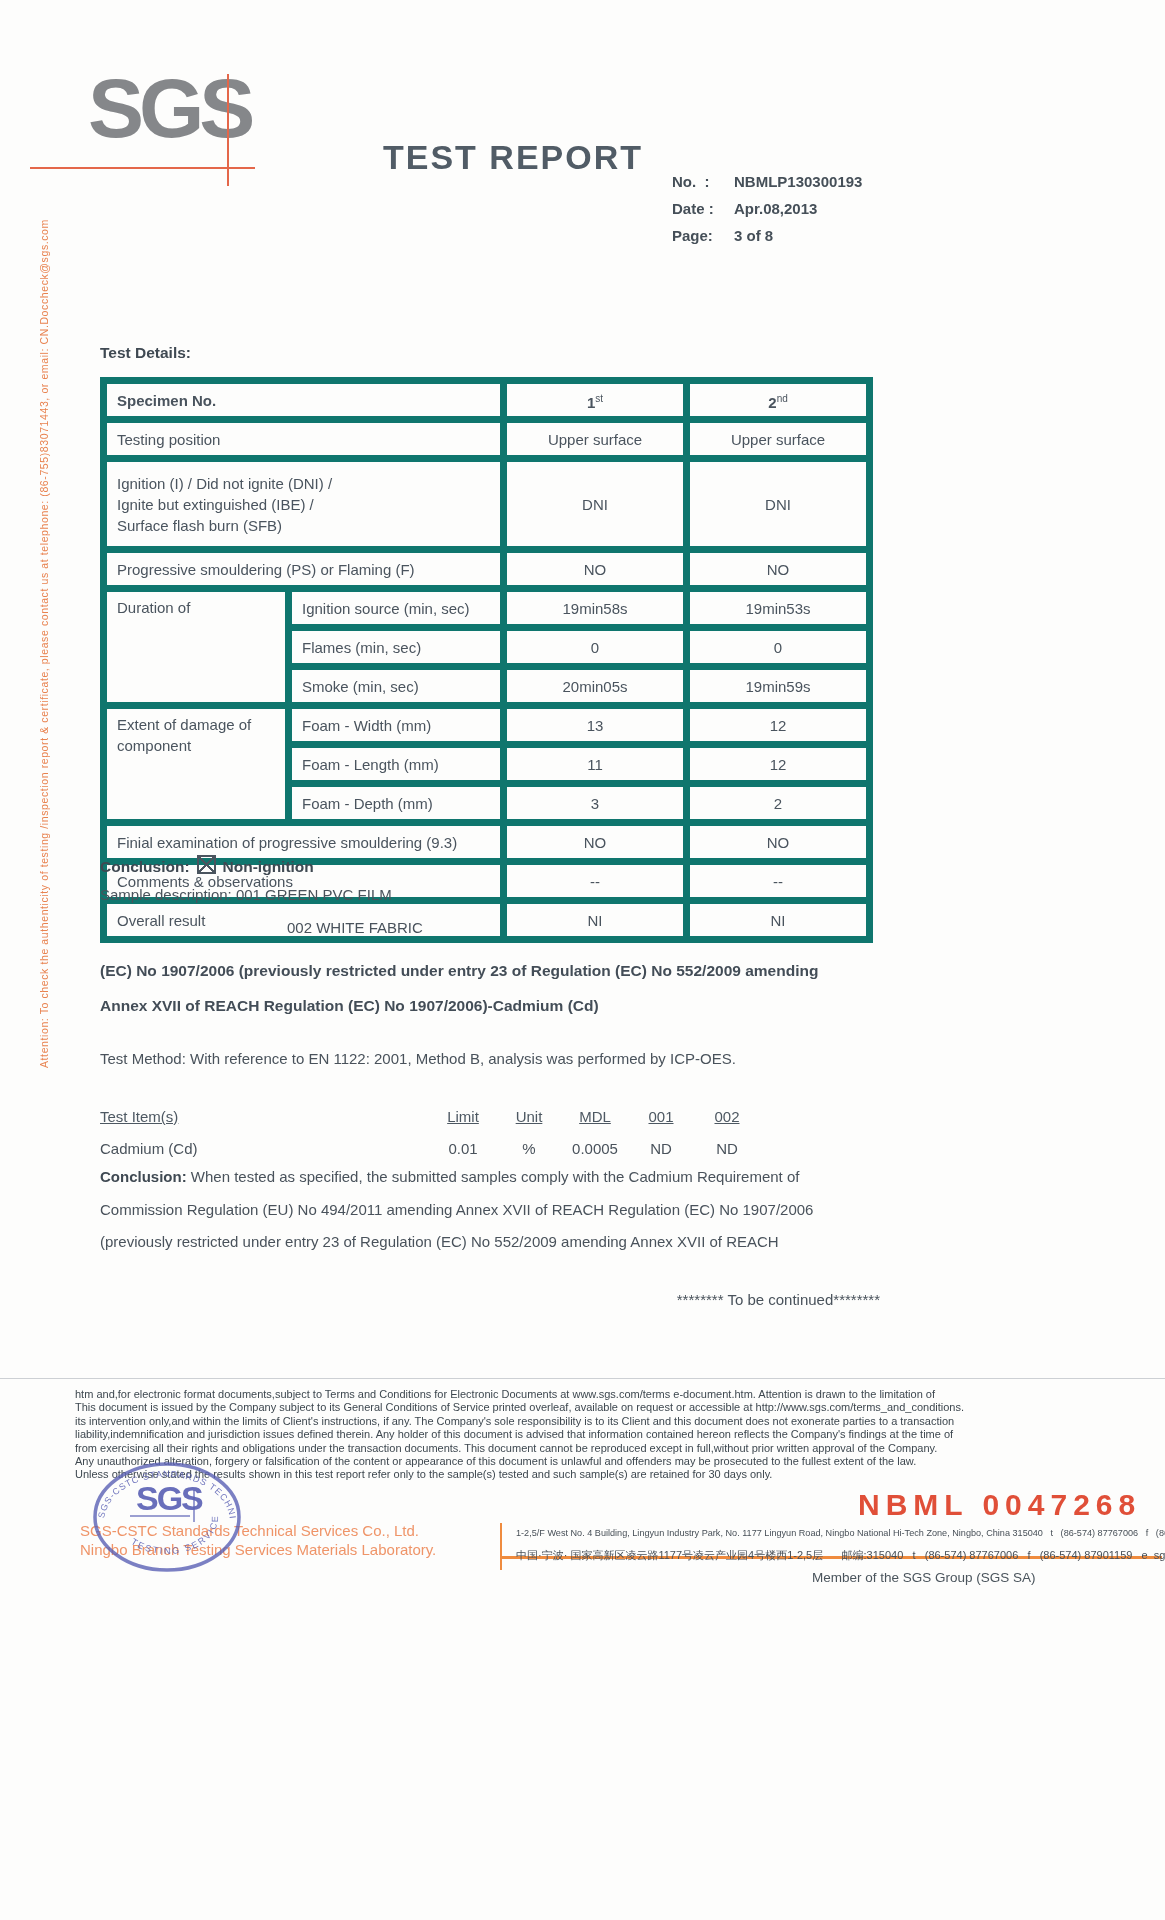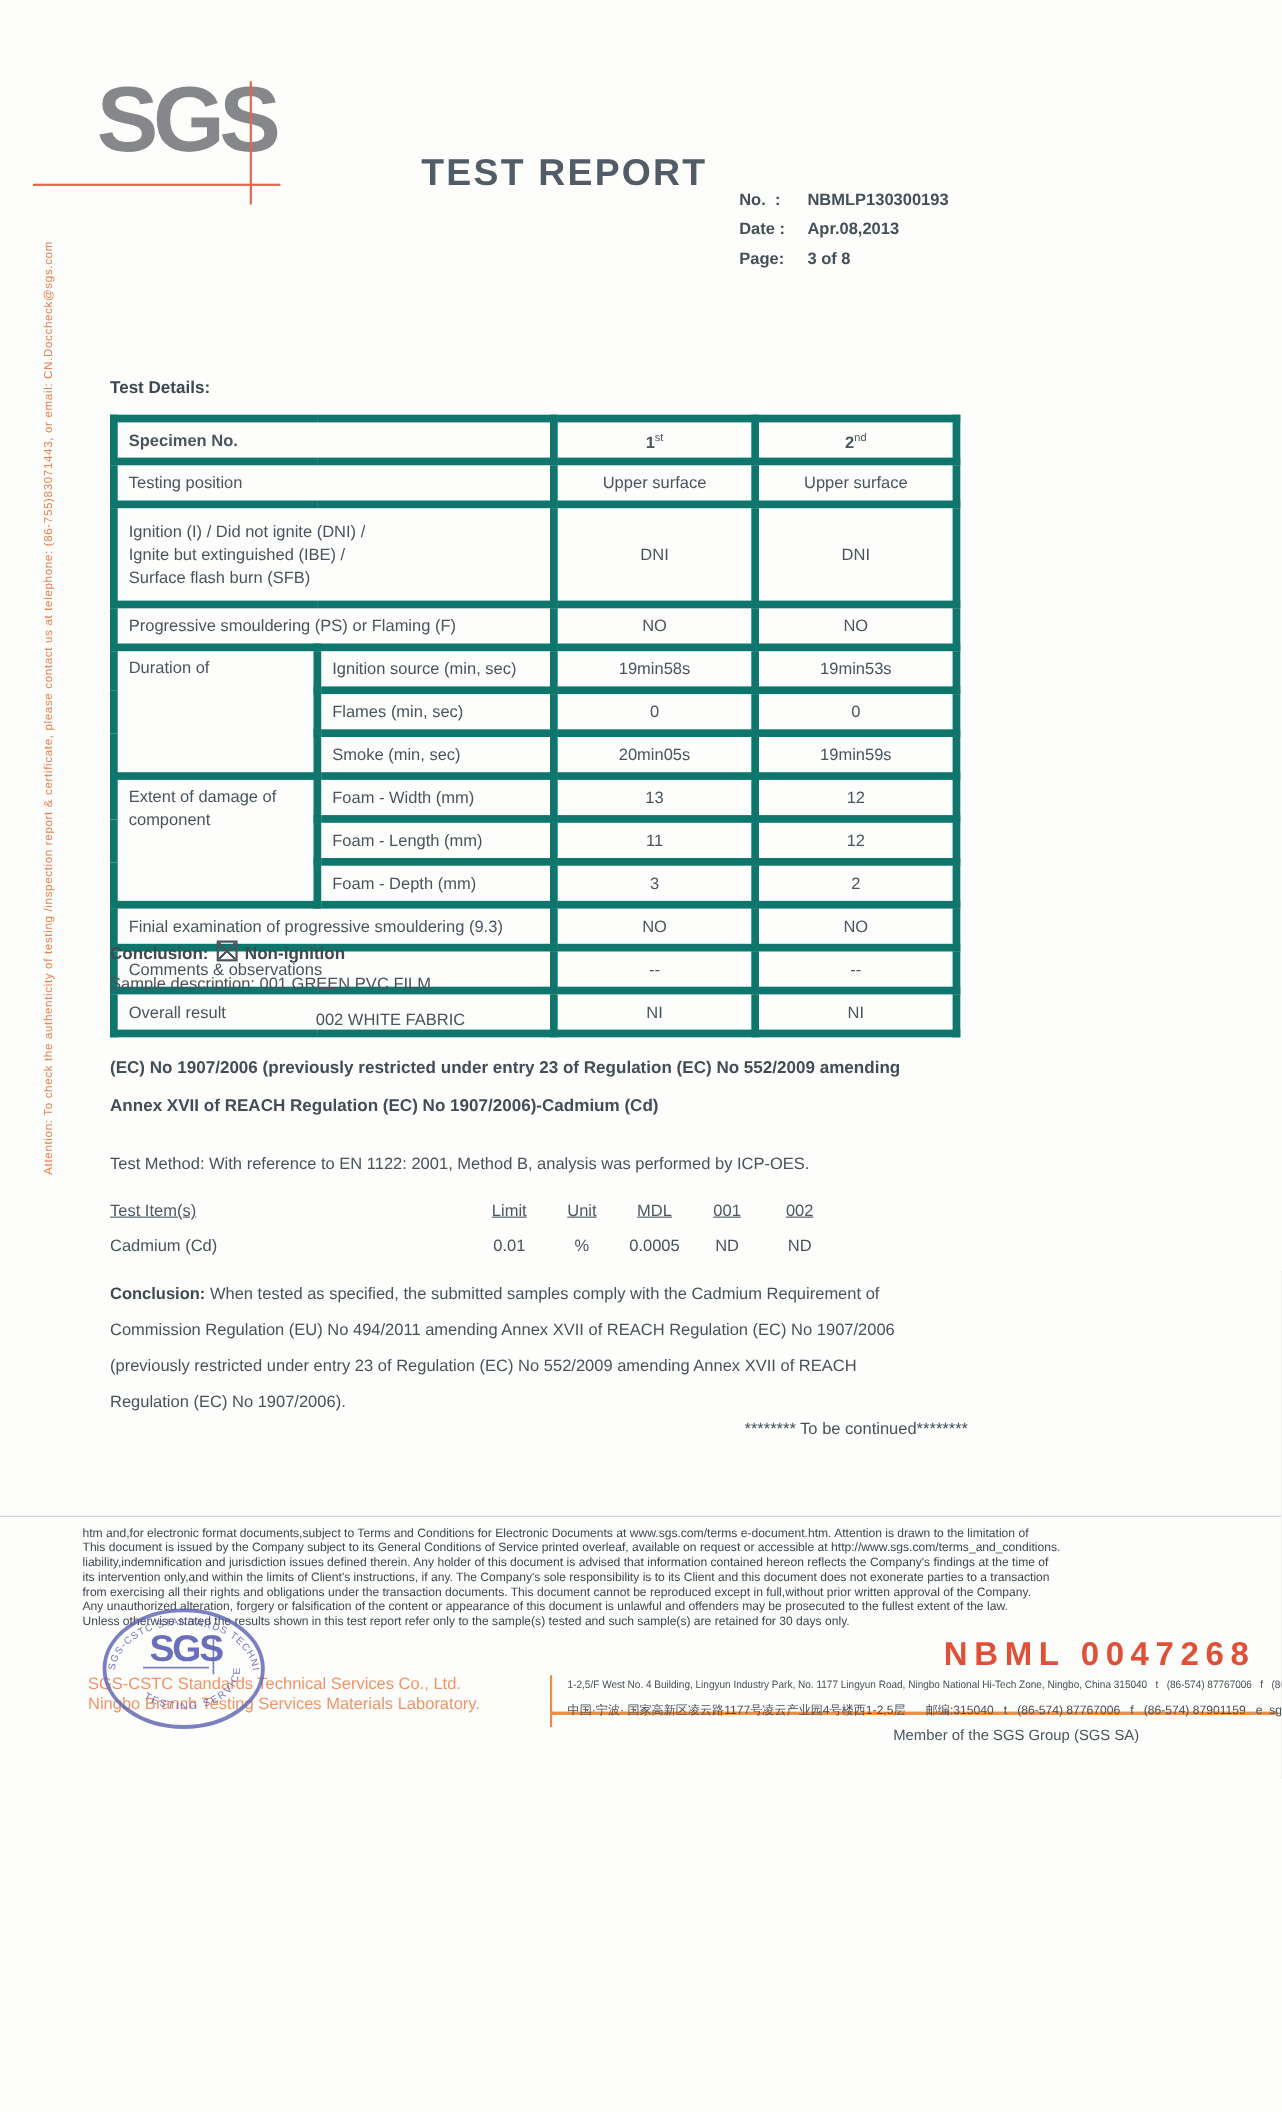--- a/index.html
+++ b/index.html
@@ -46,21 +46,21 @@
   .sample-1{position:absolute;left:100px;top:886px;font-size:15px;}
   .sample-2{position:absolute;left:287px;top:919px;font-size:15px;}
 
   .watermark{position:absolute;left:70px;top:925px;font-size:76px;letter-spacing:22px;
     color:rgba(120,120,120,.20);white-space:nowrap;z-index:0;}
 
   .testitem2{position:absolute;left:100px;top:953px;width:800px;font-size:15.5px;font-weight:bold;
     line-height:35px;color:#434d57;z-index:1;}
   .testmethod{position:absolute;left:100px;top:1050px;font-size:15px;z-index:1;}
 
-  .rt{position:absolute;left:100px;width:700px;display:flex;font-size:15px;z-index:1;}
+  .rt{position:absolute;left:100px;width:700px;display:flex;font-size:15px;z-index:1;margin-top:16px;}
   .rt-head{top:1092px;color:#4d5862;}
   .rt-head span{text-decoration:underline;}
   .rt-data{top:1124px;}
   .rt-item{width:330px;}
   .rt-col{width:66px;text-align:center;}
   .rt-col:first-of-type{margin-left:10px;}
 
   .conclusion2{position:absolute;left:100px;top:1161px;width:810px;font-size:15px;line-height:32.5px;z-index:1;}
   .conclusion2 .lbl{font-weight:bold;color:#3f4952;}
 
@@ -225,32 +225,31 @@
     <span class="rt-col">%</span>
     <span class="rt-col">0.0005</span>
     <span class="rt-col">ND</span>
     <span class="rt-col">ND</span>
   </div>
 
   <div class="conclusion2">
     <div><span class="lbl">Conclusion:</span> <span>When tested as specified, the submitted samples comply with the Cadmium Requirement of</span></div>
     <div>Commission Regulation (EU) No 494/2011 amending Annex XVII of REACH Regulation (EC) No 1907/2006</div>
     <div>(previously restricted under entry 23 of Regulation (EC) No 552/2009 amending Annex XVII of REACH</div>
-    <div>Regulation (EC) No 1907/2006).</div>
   </div>
 
   <div class="continued">******** To be continued********</div>
 
   <div class="sep-line"></div>
 
   <div class="legal">
     <div>htm and,for electronic format documents,subject to Terms and Conditions for Electronic Documents at www.sgs.com/terms e-document.htm. Attention is drawn to the limitation of</div>
     <div>This document is issued by the Company subject to its General Conditions of Service printed overleaf, available on request or accessible at http://www.sgs.com/terms_and_conditions.</div>
+    <div>its intervention only,and within the limits of Client's  instructions, if any. The Company's sole responsibility is to its Client and this document does not exonerate parties to a transaction</div>
     <div>liability,indemnification and jurisdiction issues defined therein. Any holder of this document is advised that information contained hereon reflects the Company's findings at the time of</div>
-    <div>its intervention only,and within the limits of Client's  instructions, if any. The Company's sole responsibility is to its Client and this document does not exonerate parties to a transaction</div>
     <div>from exercising all their rights and obligations under the transaction documents. This document cannot be reproduced except in full,without prior written approval of the Company.</div>
     <div>Any unauthorized alteration, forgery or falsification of the content or appearance of this document is unlawful and offenders may be prosecuted to the fullest extent of the law.</div>
     <div>Unless otherwise stated the results shown in this test report refer only to the sample(s) tested and such sample(s) are retained for 30 days only.</div>
   </div>
 
   <div class="stamp">
     <svg width="154" height="114" viewBox="0 0 154 114">
       <defs>
         <path id="arcTop" d="M 14,62 A 63,45 0 1 1 140,62"></path>
         <path id="arcBot" d="M 26,58 A 51,36 0 0 0 128,58"></path>

